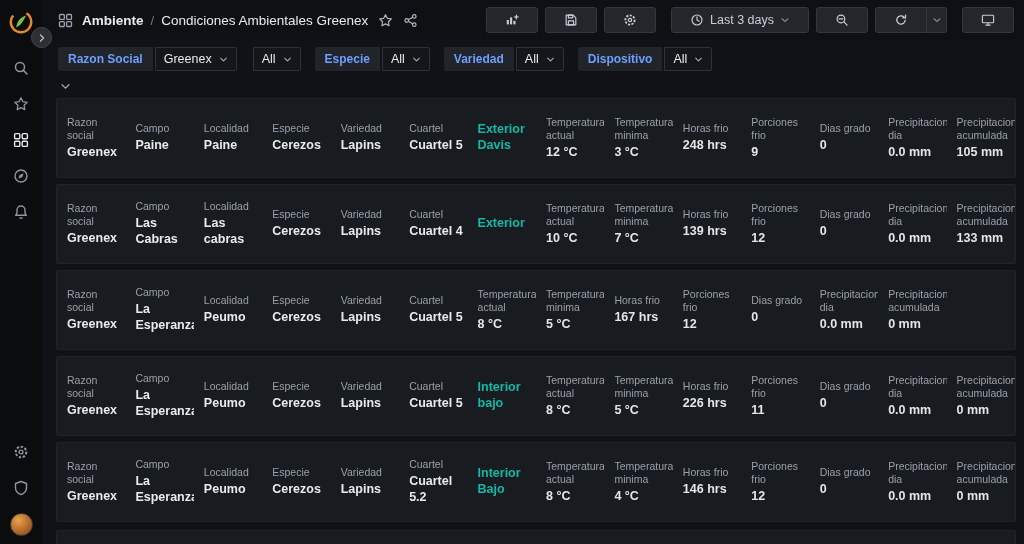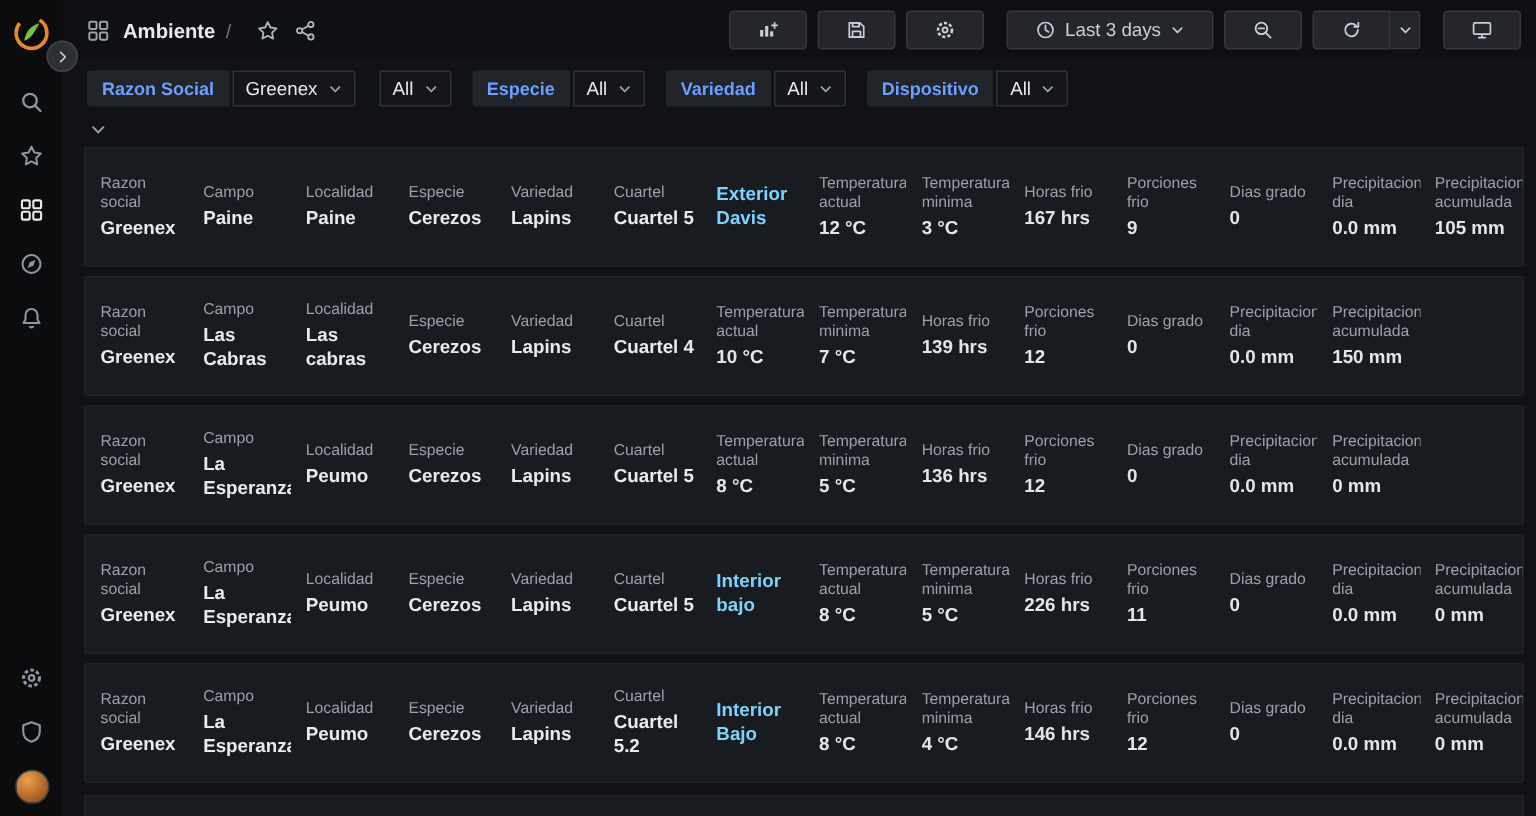--- a/index.html
+++ b/index.html
@@ -71,21 +71,21 @@
   .rows{padding:2px 8px 0 14px}
   .row{background:#181b1f;border:1px solid #202328;border-radius:2px;height:80px;margin-bottom:6px;
     display:grid;grid-template-columns:repeat(14,1fr)}
   .row.partial{height:60px;margin-bottom:0}
   .cell{display:flex;flex-direction:column;justify-content:center;padding:4px 4px 4px 10px;
     overflow:hidden}
   .c-label{font-size:10.5px;line-height:1.25;color:#9aa0ac;margin-bottom:3px}
   .c-value{font-size:12.5px;font-weight:700;line-height:1.25}
   .c-value.white{color:#e9eaec}
   .c-value.green{color:#e5e5e5}
-  .c-value.orange{color:#7dd3fc;font-weight:600}
+  .c-value.orange{color:#14b8a6;font-weight:600}
 </style>
 </head>
 <body>
 
 <div class="app">
 
   <aside class="sidebar">
     <div class="logo">
       <svg viewBox="0 0 16 16">
         <circle cx="8" cy="8" r="6.3" fill="none" stroke="#e8882d" stroke-width="1.5" stroke-dasharray="24 9"></circle>
@@ -152,20 +152,21 @@
       <span class="crumb-icon">
         <svg viewBox="0 0 16 16" fill="none" stroke="currentColor" stroke-width="1.4">
             <rect x="1.6" y="1.6" width="5.2" height="5.2" rx="1"></rect>
             <rect x="9.2" y="1.6" width="5.2" height="5.2" rx="1"></rect>
             <rect x="1.6" y="9.2" width="5.2" height="5.2" rx="1"></rect>
             <rect x="9.2" y="9.2" width="5.2" height="5.2" rx="1"></rect>
           </svg>
       </span>
       <button class="crumb root">Ambiente</button>
       <span class="crumb-sep">/</span>
+      <button class="crumb">Condiciones Ambientales Greenex</button>
       <button class="tb-ic">
         <svg viewBox="0 0 16 16">
             <path d="M8 1.8l1.9 3.9 4.3.6-3.1 3 .7 4.3L8 11.6l-3.8 2 .7-4.3-3.1-3 4.3-.6z" fill="none" stroke="currentColor" stroke-width="1.3" stroke-linejoin="round"></path>
           </svg>
       </button>
       <button class="tb-ic">
         <svg viewBox="0 0 16 16" fill="none" stroke="currentColor" stroke-width="1.3">
             <circle cx="12" cy="3.6" r="1.9"></circle>
             <circle cx="4" cy="8" r="1.9"></circle>
             <circle cx="12" cy="12.4" r="1.9"></circle>
@@ -326,21 +327,21 @@
           <div class="cell">
     <div class="c-label">Temperatura actual</div>
     <div class="c-value green">12 °C</div>
   </div>
           <div class="cell">
     <div class="c-label">Temperatura minima</div>
     <div class="c-value green">3 °C</div>
   </div>
           <div class="cell">
     <div class="c-label">Horas frio</div>
-    <div class="c-value green">167 hrs</div>
+    <div class="c-value green">248 hrs</div>
   </div>
           <div class="cell">
     <div class="c-label">Porciones frio</div>
     <div class="c-value green">9</div>
   </div>
           <div class="cell">
     <div class="c-label">Dias grado</div>
     <div class="c-value green">0</div>
   </div>
           <div class="cell">
@@ -371,20 +372,24 @@
   </div>
           <div class="cell">
     <div class="c-label">Variedad</div>
     <div class="c-value white">Lapins</div>
   </div>
           <div class="cell">
     <div class="c-label">Cuartel</div>
     <div class="c-value white">Cuartel 4</div>
   </div>
           <div class="cell">
+
+    <div class="c-value orange">Exterior</div>
+  </div>
+          <div class="cell">
     <div class="c-label">Temperatura actual</div>
     <div class="c-value green">10 °C</div>
   </div>
           <div class="cell">
     <div class="c-label">Temperatura minima</div>
     <div class="c-value green">7 °C</div>
   </div>
           <div class="cell">
     <div class="c-label">Horas frio</div>
     <div class="c-value green">139 hrs</div>
@@ -396,21 +401,21 @@
           <div class="cell">
     <div class="c-label">Dias grado</div>
     <div class="c-value green">0</div>
   </div>
           <div class="cell">
     <div class="c-label">Precipitacion dia</div>
     <div class="c-value green">0.0 mm</div>
   </div>
           <div class="cell">
     <div class="c-label">Precipitacion acumulada</div>
-    <div class="c-value green">150 mm</div>
+    <div class="c-value green">133 mm</div>
   </div>
         </div>
         <div class="row">
           <div class="cell">
     <div class="c-label">Razon social</div>
     <div class="c-value white">Greenex</div>
   </div>
           <div class="cell">
     <div class="c-label">Campo</div>
     <div class="c-value white">La Esperanza</div>
@@ -434,21 +439,21 @@
           <div class="cell">
     <div class="c-label">Temperatura actual</div>
     <div class="c-value green">8 °C</div>
   </div>
           <div class="cell">
     <div class="c-label">Temperatura minima</div>
     <div class="c-value green">5 °C</div>
   </div>
           <div class="cell">
     <div class="c-label">Horas frio</div>
-    <div class="c-value green">136 hrs</div>
+    <div class="c-value green">167 hrs</div>
   </div>
           <div class="cell">
     <div class="c-label">Porciones frio</div>
     <div class="c-value green">12</div>
   </div>
           <div class="cell">
     <div class="c-label">Dias grado</div>
     <div class="c-value green">0</div>
   </div>
           <div class="cell">

